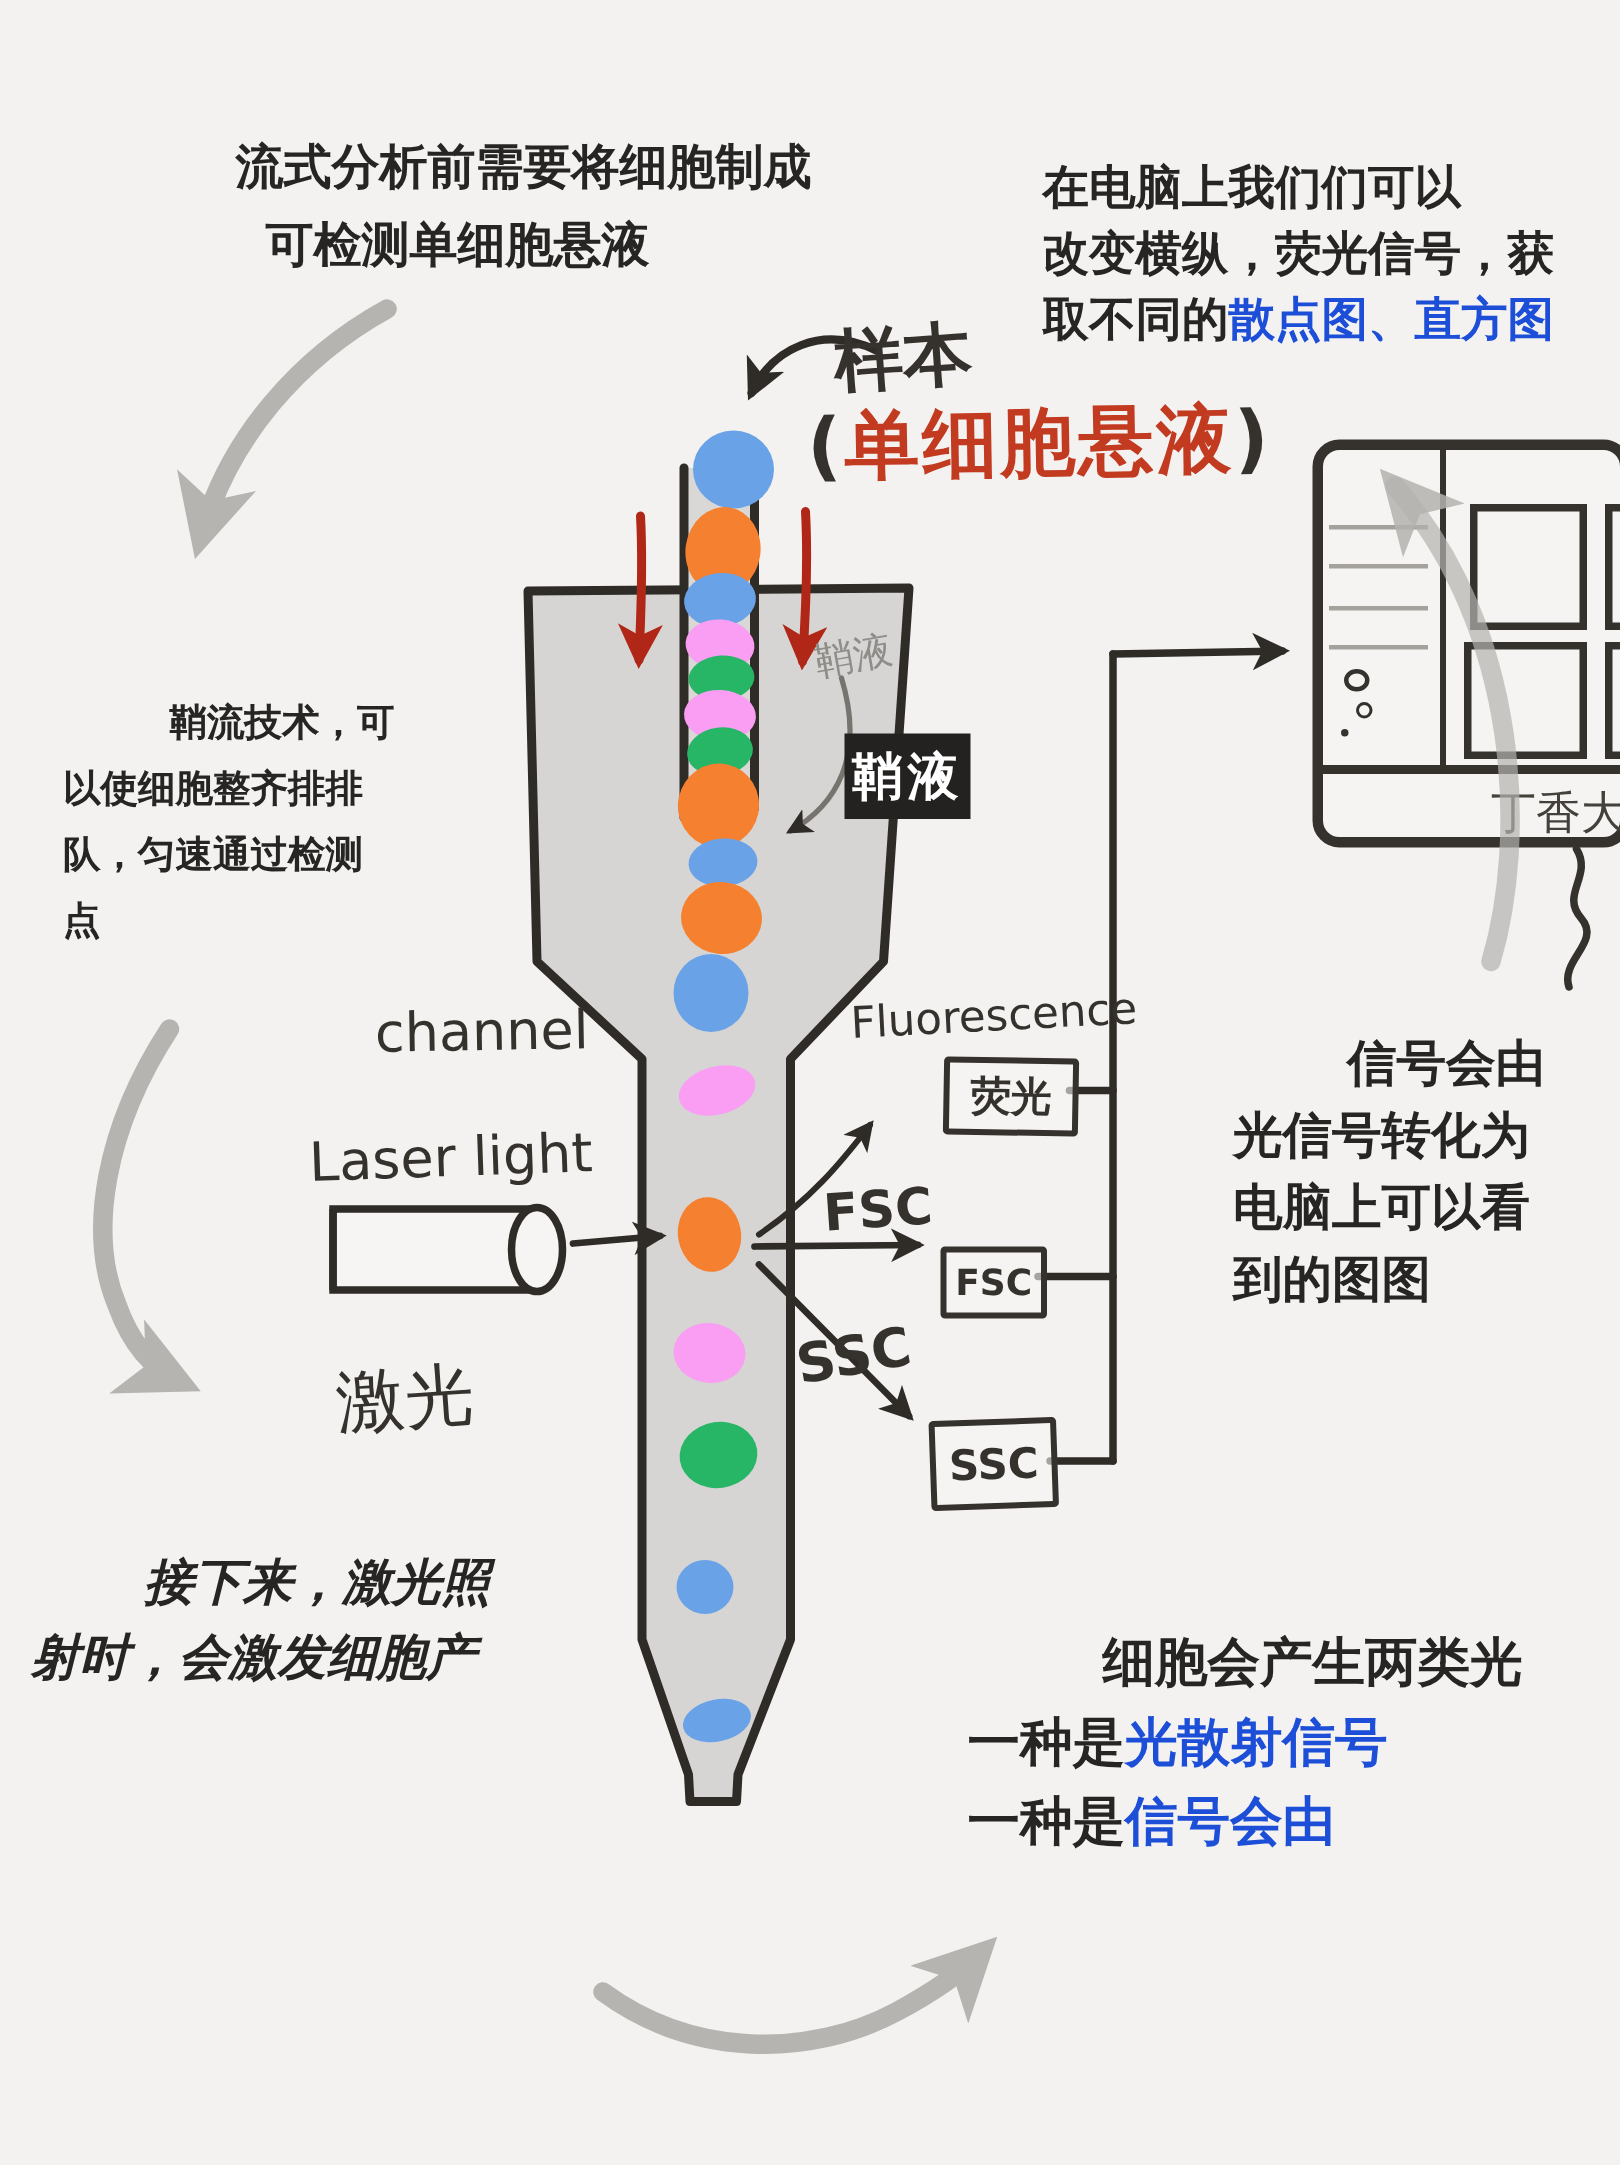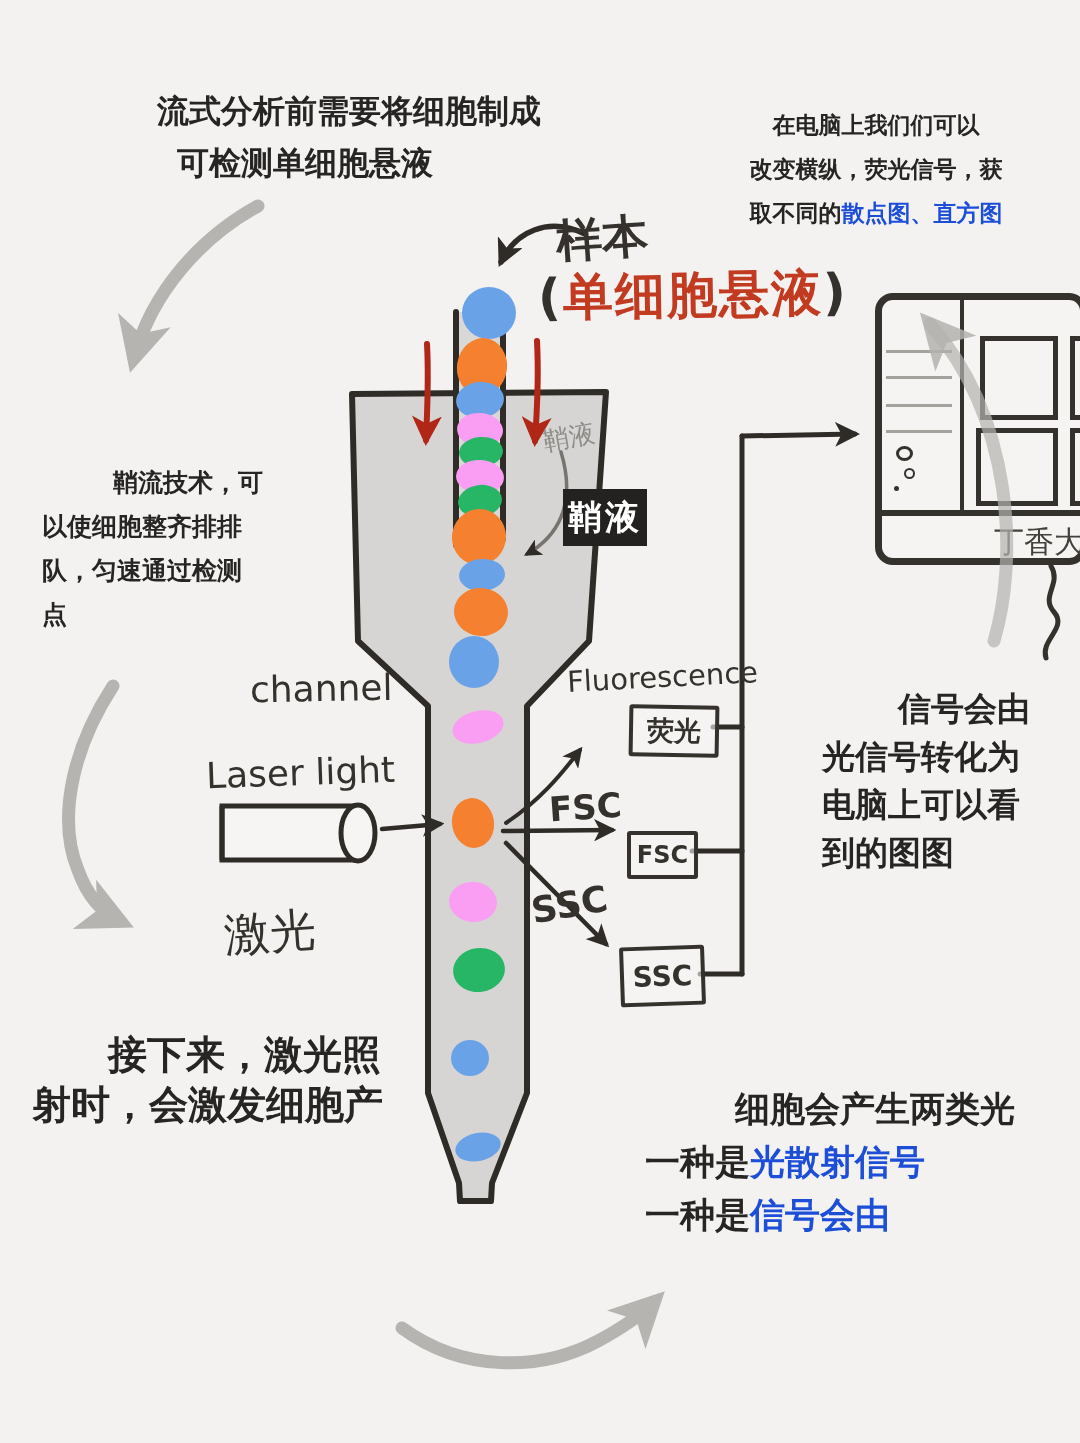--- a/index.html
+++ b/index.html
@@ -115,41 +115,41 @@
   </g>
 
   <path d="M1051,566 C1062,584 1040,596 1054,612 C1068,628 1040,640 1046,658" fill="none" stroke="#35322e" stroke-width="5" stroke-linecap="round"></path>
 </svg>
 
 <div class="abs blocktext z3" style="left:157px;top:85px;font-size:32px;line-height:52px;">
   <div class="ln">流式分析前需要将细胞制成</div>
   <div class="ln" style="padding-left:20px;">可检测单细胞悬液</div>
 </div>
 
-<div class="abs blocktext z3" style="left:695px;top:103px;width:362px;font-size:23px;line-height:44px;text-align:center;">
+<div class="abs blocktext z3" style="left:695px;top:103px;width:362px;font-size:31px;line-height:44px;text-align:left;">
   <div class="ln">在电脑上我们们可以</div>
   <div class="ln">改变横纵，荧光信号，获</div>
   <div class="ln"><span>取不同的</span><span class="red">散点图、直方图</span></div>
 </div>
 
 <div class="abs blocktext z3" style="left:42px;top:460px;font-size:25px;line-height:44px;">
   <div class="ln" style="padding-left:71px;">鞘流技术，可</div>
   <div class="ln">以使细胞整齐排排</div>
   <div class="ln">队，匀速通过检测</div>
   <div class="ln">点</div>
 </div>
 
 <div class="abs blocktext z3" style="left:822px;top:685px;font-size:33px;line-height:48px;">
   <div class="ln" style="padding-left:76px;">信号会由</div>
   <div class="ln">光信号转化为</div>
   <div class="ln">电脑上可以看</div>
   <div class="ln">到的图图</div>
 </div>
 
-<div class="abs blocktext z3" style="left:32px;top:1030px;font-size:39px;line-height:50px;">
+<div class="abs blocktext z3" style="left:20px;top:1030px;font-size:33px;line-height:50px;font-style:italic;">
   <div class="ln" style="padding-left:76px;">接下来，激光照</div>
   <div class="ln">射时，会激发细胞产</div>
 </div>
 
 <div class="abs blocktext z3" style="left:645px;top:1082px;font-size:35px;line-height:53px;">
   <div class="ln" style="padding-left:90px;">细胞会产生两类光</div>
   <div class="ln"><span>一种是</span><span class="red">光散射信号</span></div>
   <div class="ln"><span>一种是</span><span class="red">信号会由</span></div>
 </div>
 

